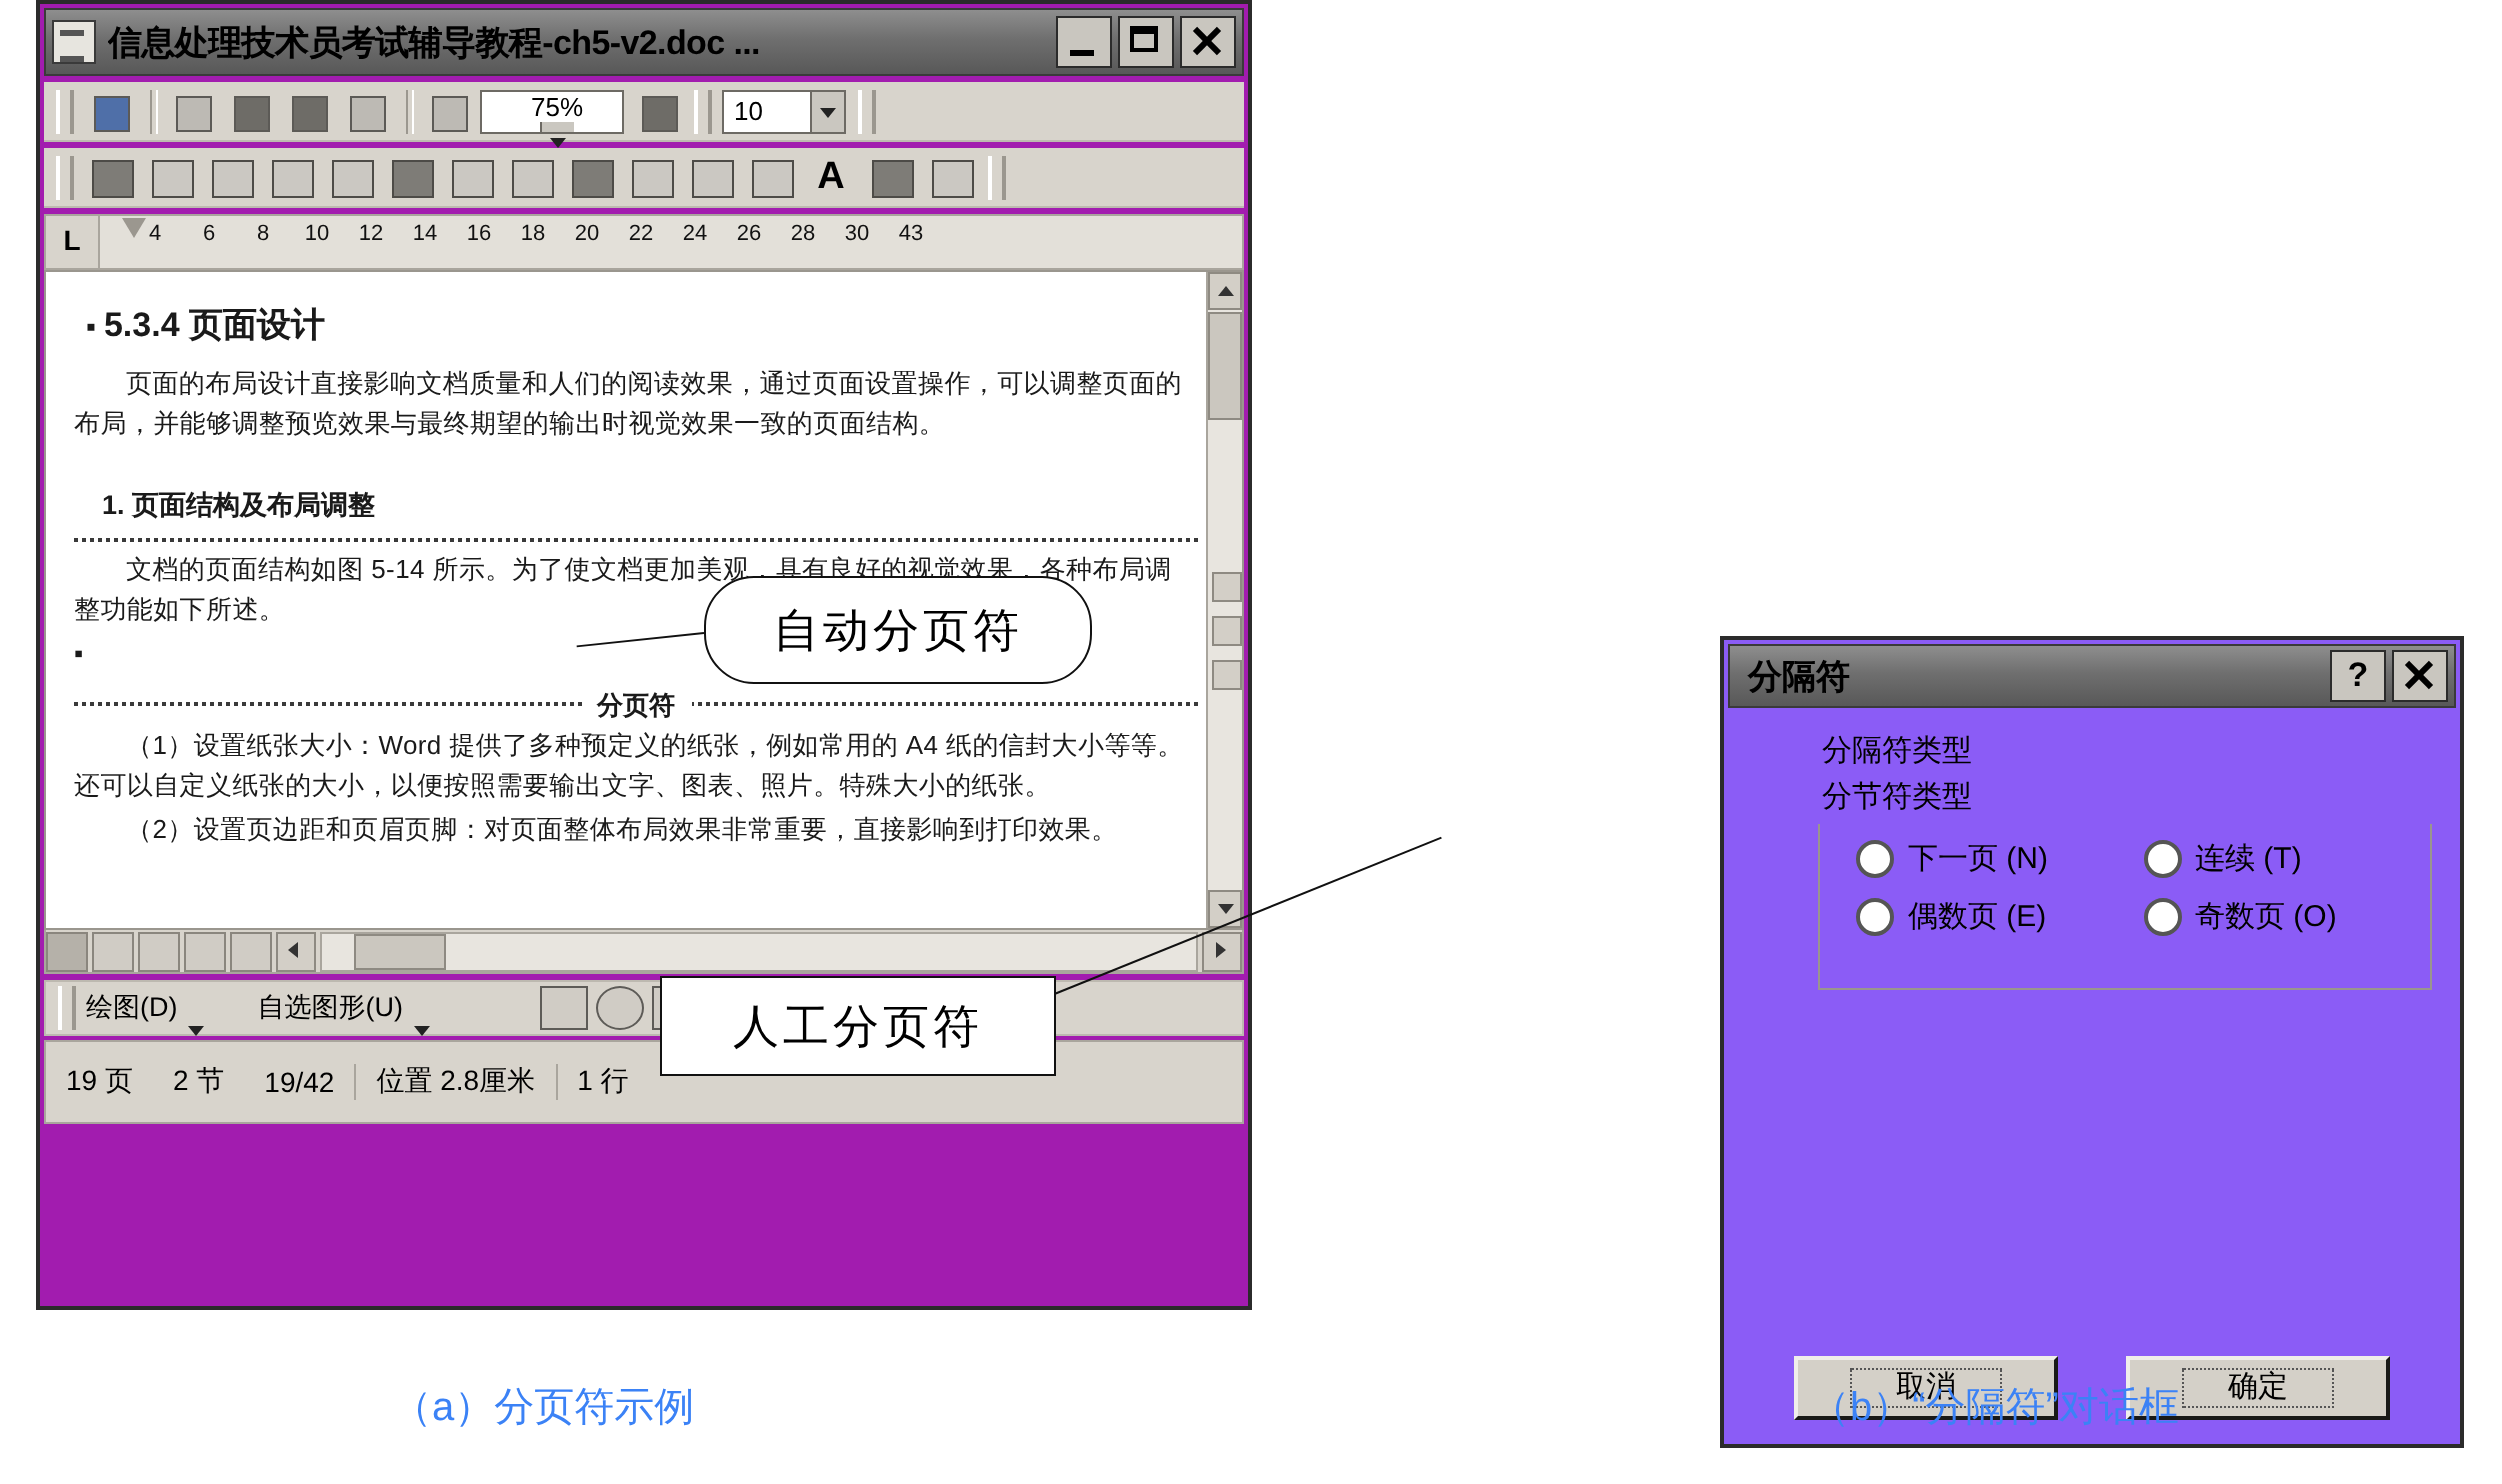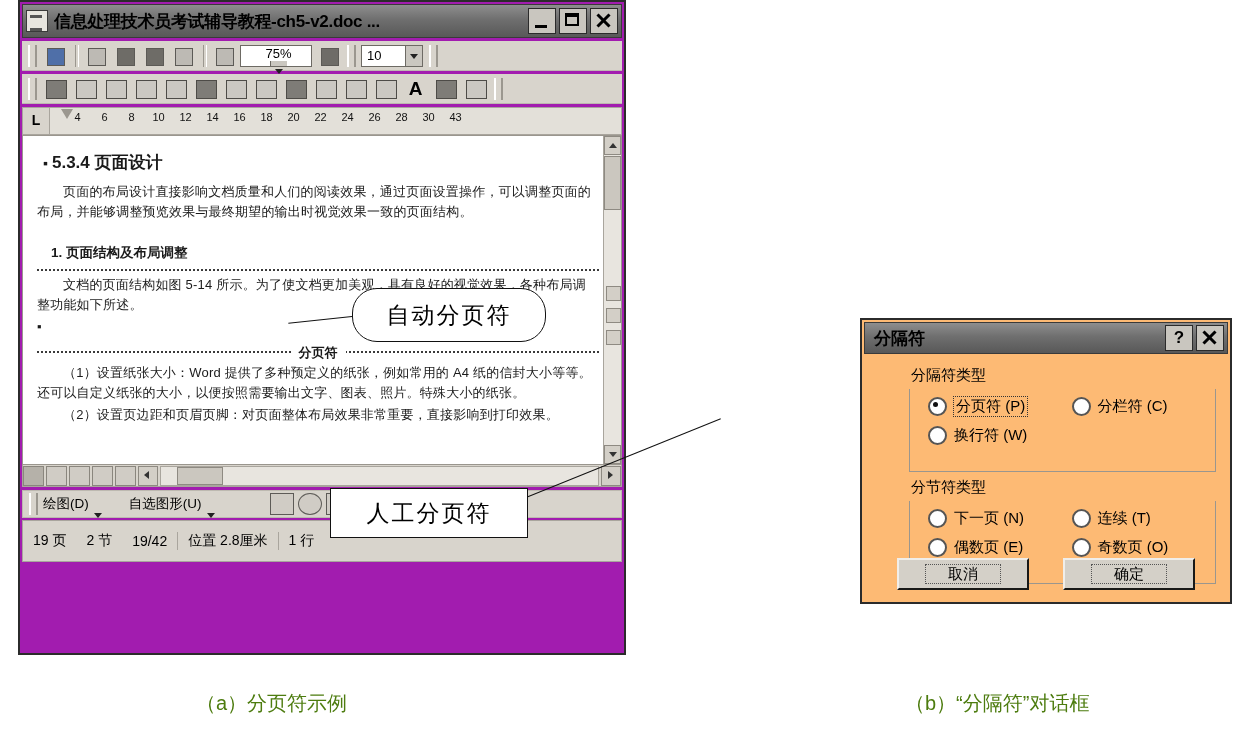--- a/index.html
+++ b/index.html
@@ -339,22 +339,22 @@
   }
   .statusbar .cell { padding: 0 10px; white-space: nowrap; }
   .statusbar .sep { width: 1px; height: 18px; background: #a9a59d; }
 
   
   #dialog {
     position: absolute;
     left: 860px;
     top: 318px;
     width: 372px;
-    height: 286px;
-    background: #fdba74;
+    height: 406px;
+    background: #8b5cf6;
     border: 2px solid #2b2b2b;
     box-sizing: border-box;
   }
   .dlg-title {
     height: 32px;
     margin: 2px;
     background: linear-gradient(to bottom, #8e8e8e 0%, #6f6f6f 45%, #585858 100%);
     border: 1px solid #3a3a3a;
     display: flex; align-items: center; padding: 0 3px; box-sizing: border-box;
   }
@@ -400,21 +400,21 @@
     border-right-color: #6e6a62; border-bottom-color: #6e6a62;
     font-size: 15px;
     display: flex; align-items: center; justify-content: center;
   }
   .dlg-btn .inner { border: 1px dotted #555; padding: 0 22px; line-height: 18px; }
 
   
   .caption {
     position: absolute;
     font-size: 20px;
-    color: #4d7c0f;
+    color: #3b82f6;
     white-space: nowrap;
   }
   #caption-a { left: 196px; top: 690px; }
   #caption-b { left: 905px; top: 690px; }
 </style>
 </head>
 <body>
 
 <div id="word-window">
 
@@ -613,36 +613,20 @@
           <span>?</span>
         </div>
       <div class="win-btn btn-close">
           <span class="g"></span>
         </div>
     </div>
   </div>
 
   <div class="dlg-body">
     <div class="group-label">分隔符类型</div>
-    <div class="group-box">
-      <div class="radio-grid">
-        <label class="radio-item focused">
-          <span class="radio checked"></span>
-          <span class="rlabel">分页符 (P)</span>
-        </label>
-        <label class="radio-item">
-          <span class="radio"></span>
-          <span class="rlabel">分栏符 (C)</span>
-        </label>
-        <label class="radio-item">
-          <span class="radio"></span>
-          <span class="rlabel">换行符 (W)</span>
-        </label>
-      </div>
-    </div>
 
     <div class="group-label">分节符类型</div>
     <div class="group-box">
       <div class="radio-grid">
         <label class="radio-item">
           <span class="radio"></span>
           <span class="rlabel">下一页 (N)</span>
         </label>
         <label class="radio-item">
           <span class="radio"></span>

